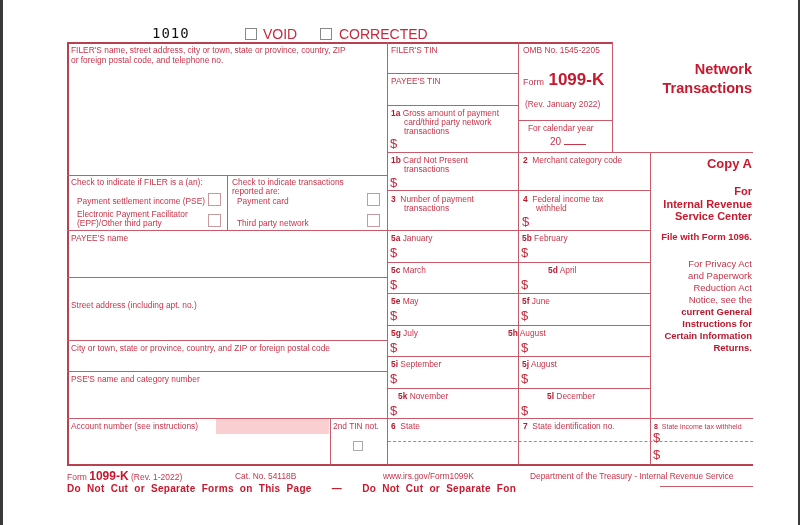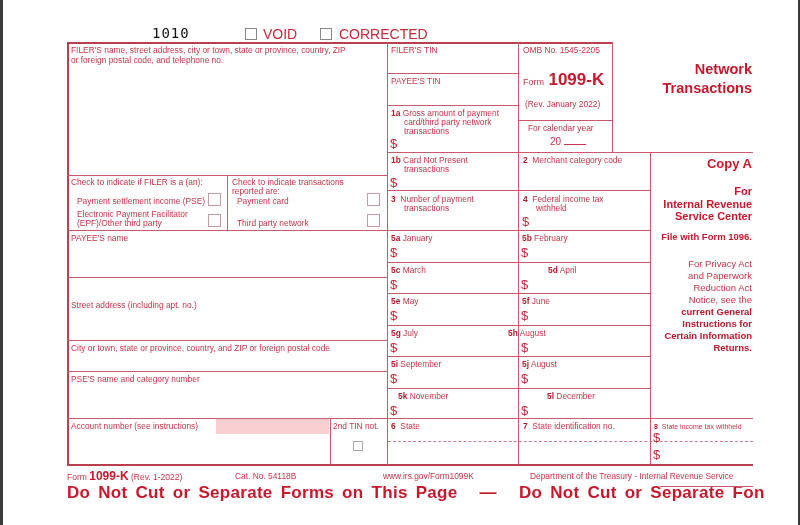--- a/index.html
+++ b/index.html
@@ -230,18 +230,18 @@
 
 <div class="abs" style="left:67px;top:469px;white-space:nowrap;font-size:8.5px;color:#c8344a;">
   <span>Form</span>
   <span style="font-size:12px;font-weight:bold;color:#c8182e;">1099-K</span>
   <span>(Rev. 1-2022)</span>
 </div>
 <div class="lbl" style="left:235px;top:472px;">Cat. No. 54118B</div>
 <div class="lbl" style="left:383px;top:472px;">www.irs.gov/Form1099K</div>
 <div class="lbl" style="left:530px;top:472px;">Department of the Treasury - Internal Revenue Service</div>
 
-<div class="abs" style="left:67px;top:483px;white-space:nowrap;font-size:17px;font-weight:bold;color:#c8182e;word-spacing:3px;letter-spacing:0.3px;">
+<div class="abs" style="left:67px;top:483px;white-space:nowrap;font-size:10px;font-weight:bold;color:#c8182e;word-spacing:3px;letter-spacing:0.3px;">
   <span>Do Not Cut or Separate Forms on This Page</span>
   <span style="margin:0 14px;">—</span>
   <span>Do Not Cut or Separate Fon</span>
 </div>
 <div class="line h" style="left:660px;top:486px;width:93px;"></div>
 
 </body></html>

